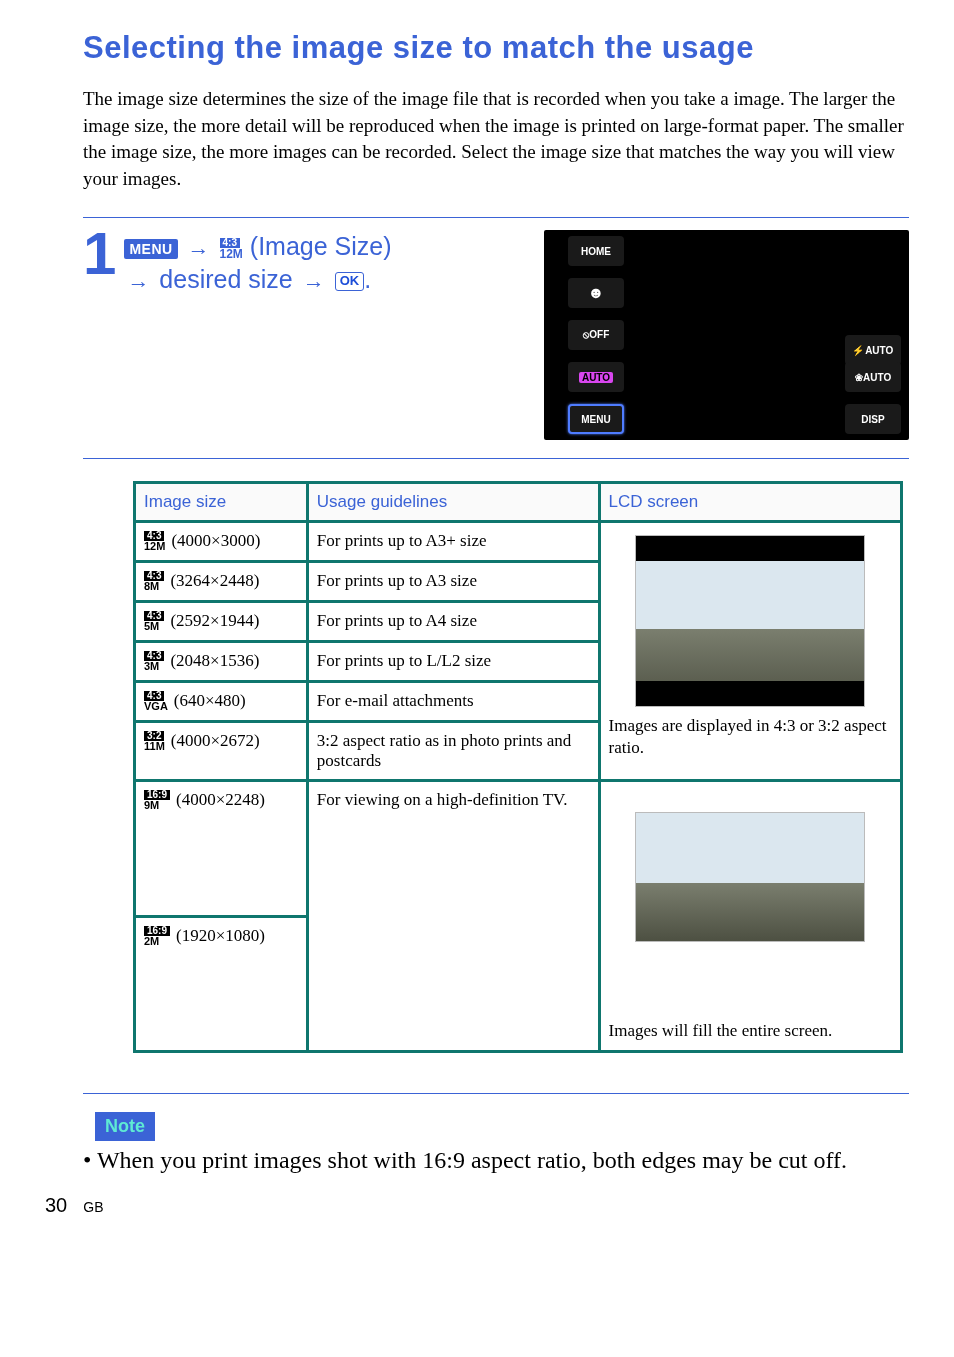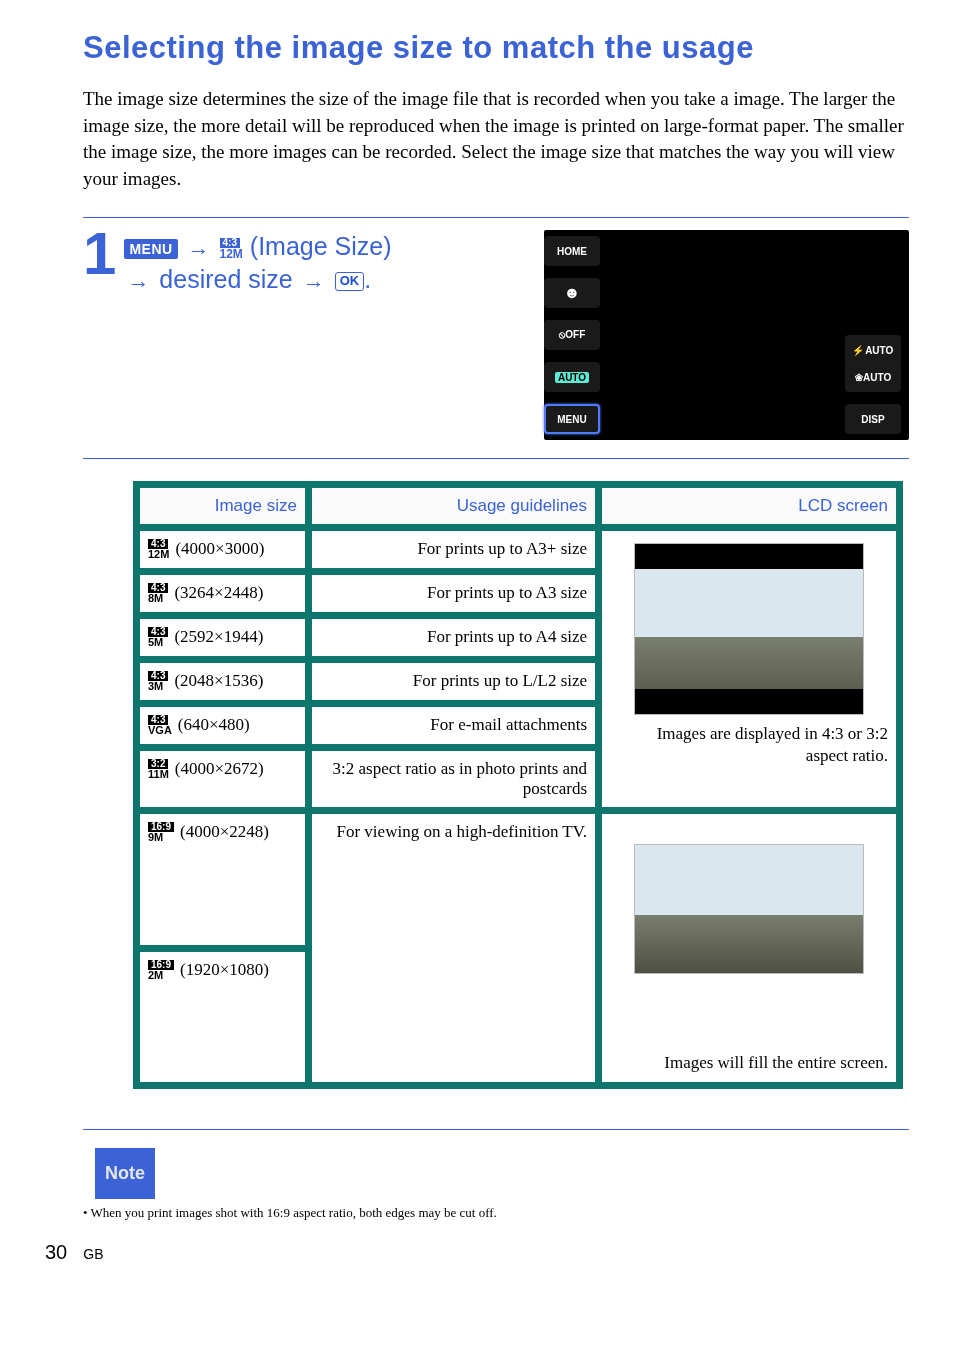--- a/index.html
+++ b/index.html
@@ -108,21 +108,21 @@
     position: absolute;
     width: 56px; height: 30px;
     background: #1a1a1a;
     color: #fff;
     font-family: Arial, sans-serif;
     font-size: 10px;
     font-weight: bold;
     display: flex; align-items: center; justify-content: center;
     border-radius: 4px;
   }
-  .lcd-left-btn { left: 0; }
+  .lcd-left-btn { left: 24px; }
   .lcd-right-btn { right: 8px; }
   .lcd-menu-sel {
     border: 2px solid #4f7cff;
     box-shadow: 0 0 3px #4f7cff;
   }
   .lcd-btn-home { top: 6px; }
   .lcd-btn-face { top: 48px; font-size:16px; }
   .lcd-btn-rec  { top: 90px; }
   .lcd-btn-auto { top: 132px; }
   .lcd-btn-menu { top: 174px; }
@@ -130,24 +130,24 @@
   .lcd-btn-macro{ top: 132px; }
   .lcd-btn-disp { top: 174px; }
 
   table {
     margin-left: 88px;
     margin-top: 22px;
     border-collapse: collapse;
     width: 770px;
   }
   th, td {
-    border: 7px solid #0f766e;
+    border: 3px solid #0f766e;
     padding: 8px 8px;
     font-size: 17px;
-    text-align: right;
+    text-align: left;
     vertical-align: top;
   }
   th {
     color: #3b63d6;
     font-family: Arial, sans-serif;
     background: #fafafa;
     font-weight: normal;
   }
   td.size-cell { width: 160px; }
   td.usage-cell { width: 270px; }
@@ -173,26 +173,26 @@
   .lcd-img.letterbox::before, .lcd-img.letterbox::after {
     content:""; position:absolute; left:0; right:0; height:25px; background:#000;
   }
   .lcd-img.letterbox::before{top:0;} .lcd-img.letterbox::after{bottom:0;}
   .lcd-img.wide { height:130px; margin-top:18px; margin-bottom:78px; }
   .lcd-caption { font-size:17px; line-height:1.3; }
 
   .hr-bottom { border:0; border-top:1px solid #3b63d6; margin-left:38px; margin-top:40px; }
 
   .note-badge {
-    display:inline-block; background:#3b63d6; color:#e5e5e5;
+    display:inline-block; background:#3b63d6; color:#5eead4;
     font-family:Arial,sans-serif; font-weight:bold;
-    padding:15px 10px; font-size:18px;
+    padding:4px 10px; font-size:18px;
     margin-left:50px; margin-top:18px; margin-bottom:6px;
   }
-  .note-text { margin-left:38px; font-size:13px; }
+  .note-text { margin-left:38px; font-size:24px; }
   .note-text::before { content:"• "; }
   .page-num-wrap {
     display:flex; align-items:baseline;
     font-family: Arial, sans-serif;
     margin-top: 20px;
   }
   .page-num-big { font-size:20px; }
   .page-num-small { font-size:14px; margin-left:16px; }
 </style>
 </head>
@@ -221,21 +221,21 @@
       <span class="arrow">→</span>
       <span class="ok-badge">OK</span><span>.</span>
     </div>
   </div>
   <div class="camera-lcd">
     <div class="lcd-bg"></div>
     <div class="lcd-left-btn lcd-btn-home">HOME</div>
     <div class="lcd-left-btn lcd-btn-face">☻</div>
     <div class="lcd-left-btn lcd-btn-rec">⦸OFF</div>
     <div class="lcd-left-btn lcd-btn-auto">
-        <span style="background:#5eead4;color:#000;padding:0 3px;border-radius:2px;">AUTO</span>
+        <span style="background:#d946ef;color:#000;padding:0 3px;border-radius:2px;">AUTO</span>
       </div>
     <div class="lcd-left-btn lcd-btn-menu lcd-menu-sel">MENU</div>
     <div class="lcd-right-btn lcd-btn-flash">⚡AUTO</div>
     <div class="lcd-right-btn lcd-btn-macro">❀AUTO</div>
     <div class="lcd-right-btn lcd-btn-disp">DISP</div>
   </div>
 </div>
 
 <table>
   <thead>

